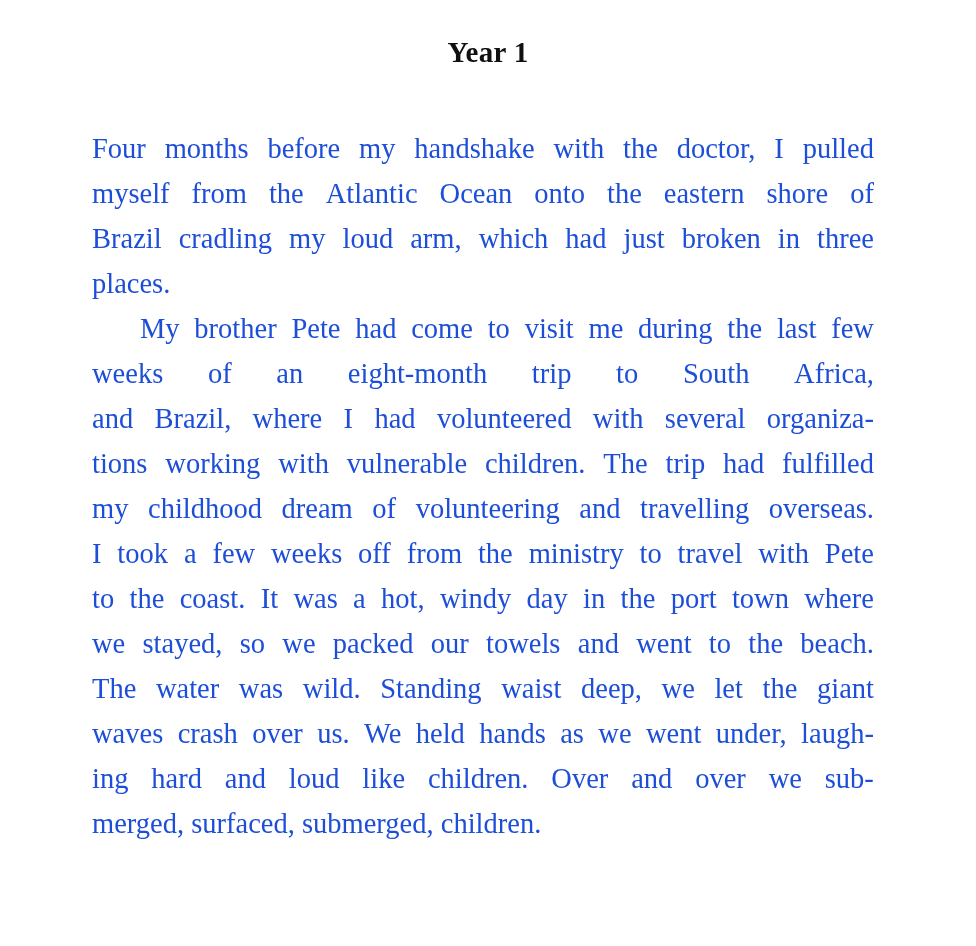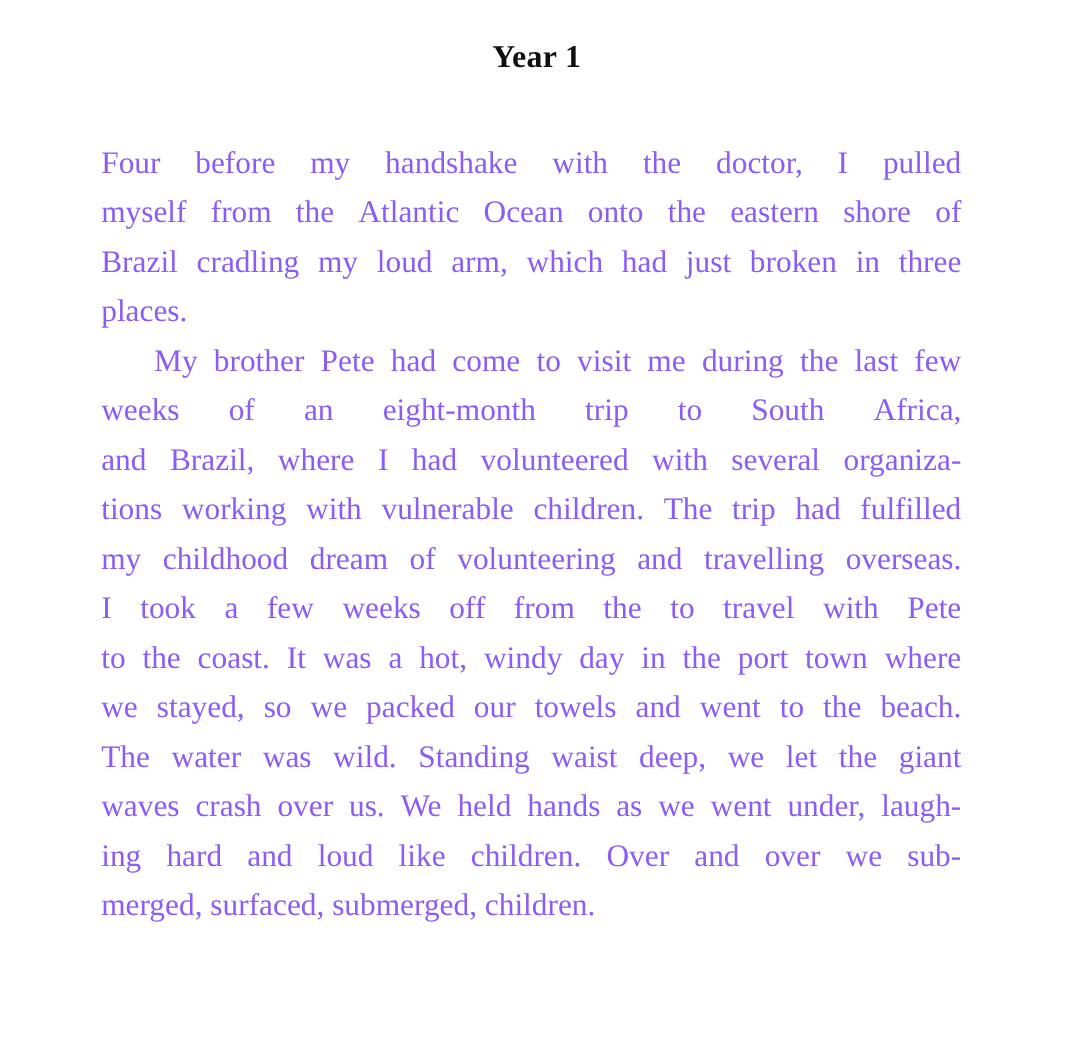--- a/index.html
+++ b/index.html
@@ -48,21 +48,21 @@
     margin: 0;
   }
 
   
   .line {
     display: block;
     width: 782px;
     height: 45px;
     line-height: 45px;
     font-size: 28.5px;
-    color: #8b5cf6;
+    color: #1d4ed8;
     white-space: nowrap;
   }
 
   
   .line.justify {
     display: flex;
     justify-content: space-between;
     white-space: normal;
   }
   .line.justify > .w {
@@ -86,20 +86,21 @@
 
 <div class="page">
 
   <div class="chapter-heading">Year 1</div>
 
   <div class="text-block">
     <div id="paragraphs">
         <p class="para">
           <span class="line justify">
             <span class="w">Four</span>
+            <span class="w">months</span>
             <span class="w">before</span>
             <span class="w">my</span>
             <span class="w">handshake</span>
             <span class="w">with</span>
             <span class="w">the</span>
             <span class="w">doctor,</span>
             <span class="w">I</span>
             <span class="w">pulled</span>
           </span>
           <span class="line justify">
@@ -188,20 +189,21 @@
           </span>
           <span class="line justify">
             <span class="w">I</span>
             <span class="w">took</span>
             <span class="w">a</span>
             <span class="w">few</span>
             <span class="w">weeks</span>
             <span class="w">off</span>
             <span class="w">from</span>
             <span class="w">the</span>
+            <span class="w">ministry</span>
             <span class="w">to</span>
             <span class="w">travel</span>
             <span class="w">with</span>
             <span class="w">Pete</span>
           </span>
           <span class="line justify">
             <span class="w">to</span>
             <span class="w">the</span>
             <span class="w">coast.</span>
             <span class="w">It</span>

